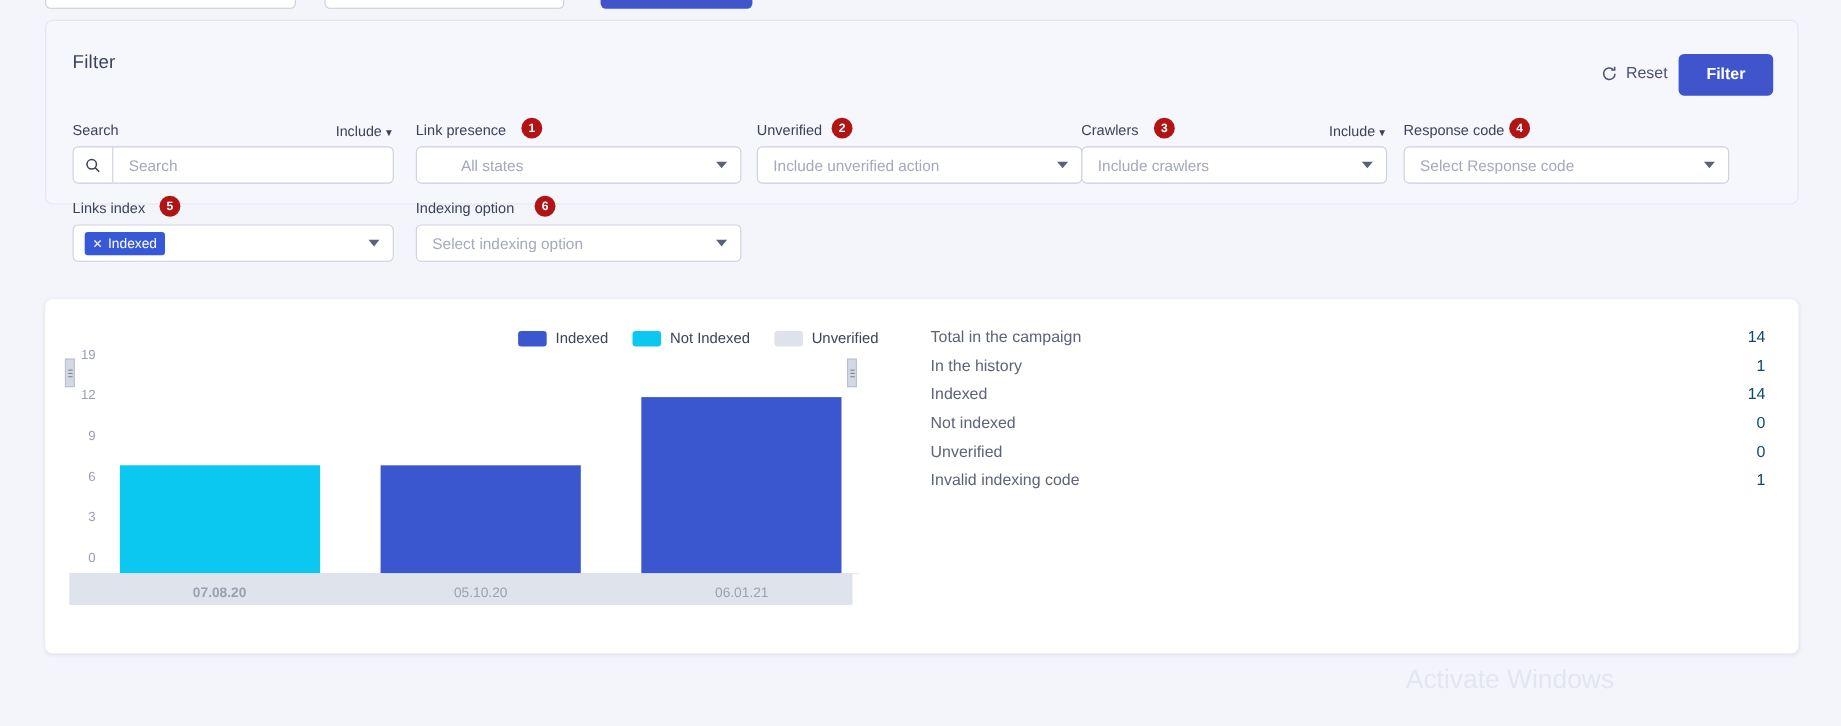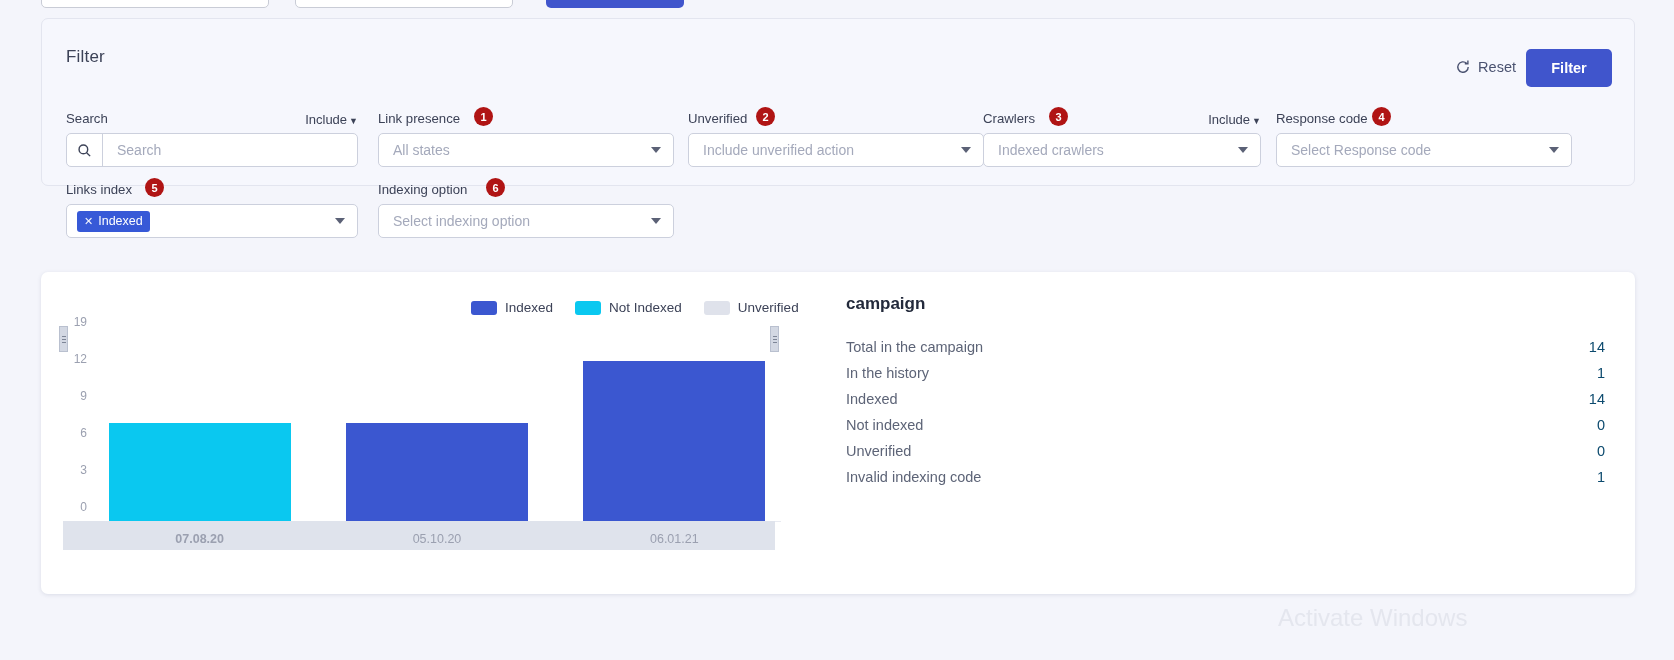--- a/index.html
+++ b/index.html
@@ -184,21 +184,21 @@
               <path d="M10.3 10.3 L14 14"></path>
           </svg>
         </div>
         <div class="ph" x="Search">Search</div>
       </div>
     </div>
 
     <div class="frow" style="left:336px; top:92px; width:296px;">
       <div class="fl-label">Link presence</div>
       <div class="badge" style="left:96px;">1</div>
-      <div class="ctl" style="width:296px;">
+      <div class="ctl" style="width:296px;padding-left:26px;">
         <div class="ph">All states</div>
         <span class="arrow"></span>
       </div>
     </div>
 
     <div class="frow" style="left:646px; top:92px; width:296px;">
       <div class="fl-label">Unverified</div>
       <div class="badge" style="left:68px;">2</div>
       <div class="ctl" style="width:296px;">
         <div class="ph">Include unverified action</div>
@@ -206,21 +206,21 @@
       </div>
     </div>
 
     <div class="frow" style="left:941px; top:92px; width:278px;">
       <div class="fl-label">Crawlers</div>
       <div class="badge" style="left:66px;">3</div>
       <div class="include-tog">
         <span>Include</span><span class="caret">▼</span>
       </div>
       <div class="ctl" style="width:278px;">
-        <div class="ph">Indexed crawlers</div>
+        <div class="ph">Include crawlers</div>
         <span class="arrow"></span>
       </div>
     </div>
 
     <div class="frow" style="left:1234px; top:92px; width:296px;">
       <div class="fl-label">Response code</div>
       <div class="badge" style="left:96px;">4</div>
       <div class="ctl" style="width:296px;">
         <div class="ph">Select Response code</div>
         <span class="arrow"></span>
@@ -300,21 +300,20 @@
           <i></i>
         </div>
       <div class="nav-grip" style="left:707px; bottom:24px;">
           <i></i>
           <i></i>
           <i></i>
         </div>
     </div>
 
     <div class="stats">
-      <h3>campaign</h3>
       <div id="statrows">
           <div class="srow">
             <span>Total in the campaign</span>
             <span class="sv">14</span>
           </div>
           <div class="srow">
             <span>In the history</span>
             <span class="sv">1</span>
           </div>
           <div class="srow">

